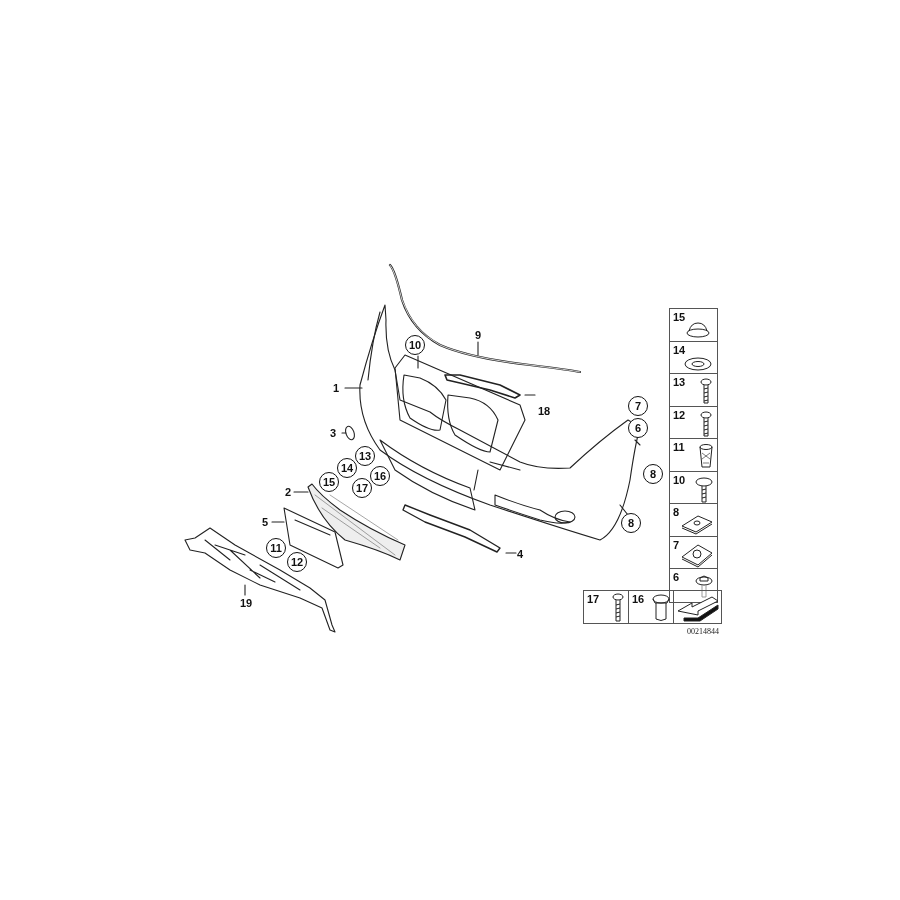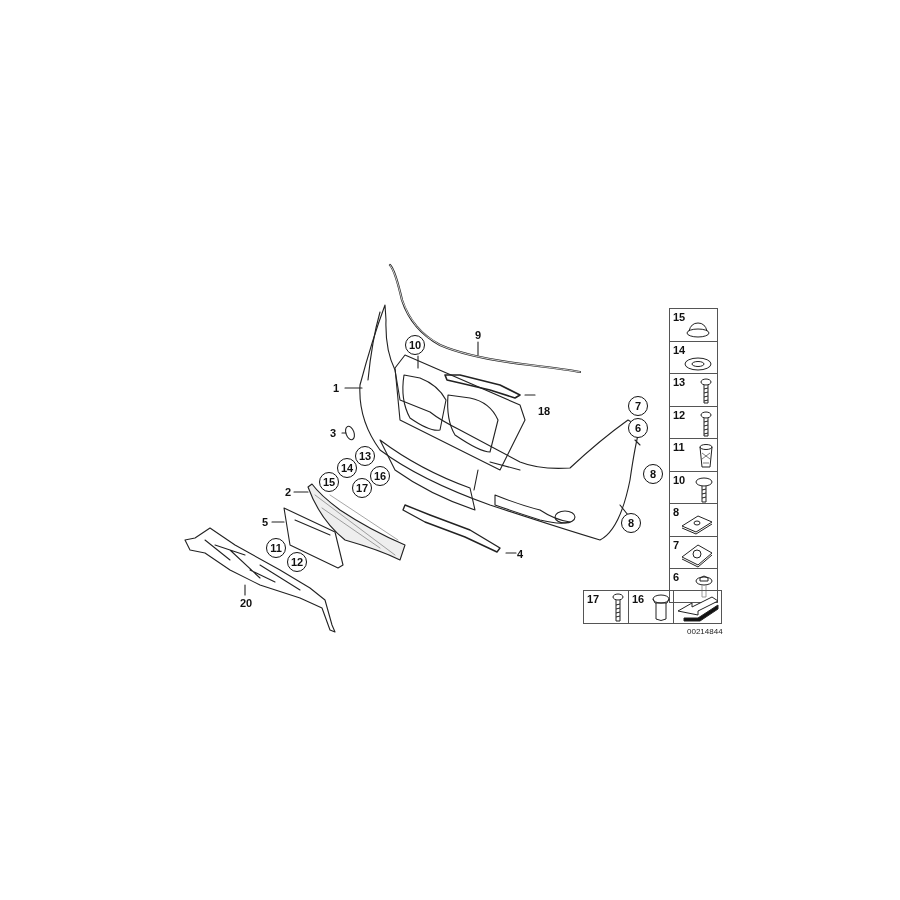--- a/index.html
+++ b/index.html
@@ -10,21 +10,21 @@
   .panel { position:absolute; left:669px; top:308px; width:49px; border:1px solid #555; box-sizing:border-box; }
   .cell { position:relative; height:32.5px; border-bottom:1px solid #555; box-sizing:border-box; }
   .cell:last-child { border-bottom:none; }
   .cell .num { position:absolute; left:3px; top:2px; font-weight:bold; font-size:11px; color:#111; font-family:"Liberation Sans", sans-serif; }
   .cell svg { position:absolute; left:0; top:0; }
   .bottom-row { position:absolute; left:583px; top:590px; height:34px; border:1px solid #555; box-sizing:border-box; display:flex; }
   .bcell { position:relative; width:45px; height:32px; border-right:1px solid #555; box-sizing:border-box; }
   .bcell:last-child { border-right:none; width:47px; }
   .bcell .num { position:absolute; left:3px; top:2px; font-weight:bold; font-size:11px; color:#111; font-family:"Liberation Sans", sans-serif; }
   .bcell svg { position:absolute; left:0; top:0; }
-  .code { position:absolute; left:671px; top:627px; font-size:8px; color:#222; font-family:Liberation Sans, sans-serif;padding-left:16px; }
+  .code { position:absolute; left:671px; top:627px; font-size:8px; color:#222; font-family:Liberation Serif, serif;padding-left:16px; }
 </style>
 </head>
 <body>
 
 <div id="diagram">
   <svg width="900" height="900" viewBox="0 0 900 900" style="position:absolute;left:0;top:0;">
     <g fill="none" stroke="#222" stroke-width="1.1" stroke-linejoin="round" stroke-linecap="round">
 
       <path d="M390 265 Q395 270 402 300 Q412 330 440 345 Q470 358 530 365 Q570 370 580 372" stroke-width="2.2"></path>
       <path d="M390 265 Q395 270 402 300 Q412 330 440 345 Q470 358 530 365 Q570 370 580 372" stroke="#fff" stroke-width="0.8"></path>
@@ -71,21 +71,21 @@
     </g>
   </svg>
 
   <span class="lbl" style="left:333px;top:383px;">1</span>
   <span class="lbl" style="left:285px;top:487px;">2</span>
   <span class="lbl" style="left:330px;top:428px;">3</span>
   <span class="lbl" style="left:517px;top:549px;">4</span>
   <span class="lbl" style="left:262px;top:517px;">5</span>
   <span class="lbl" style="left:475px;top:330px;">9</span>
   <span class="lbl" style="left:538px;top:406px;">18</span>
-  <span class="lbl" style="left:240px;top:598px;">20</span>
+  <span class="lbl" style="left:240px;top:598px;">19</span>
 
   <div class="circ" style="left:405px;top:335px;">10</div>
   <div class="circ" style="left:628px;top:396px;">7</div>
   <div class="circ" style="left:628px;top:418px;">6</div>
   <div class="circ" style="left:643px;top:464px;">8</div>
   <div class="circ" style="left:621px;top:513px;">8</div>
   <div class="circ" style="left:355px;top:446px;">13</div>
   <div class="circ" style="left:337px;top:458px;">14</div>
   <div class="circ" style="left:370px;top:466px;">16</div>
   <div class="circ" style="left:319px;top:472px;">15</div>

